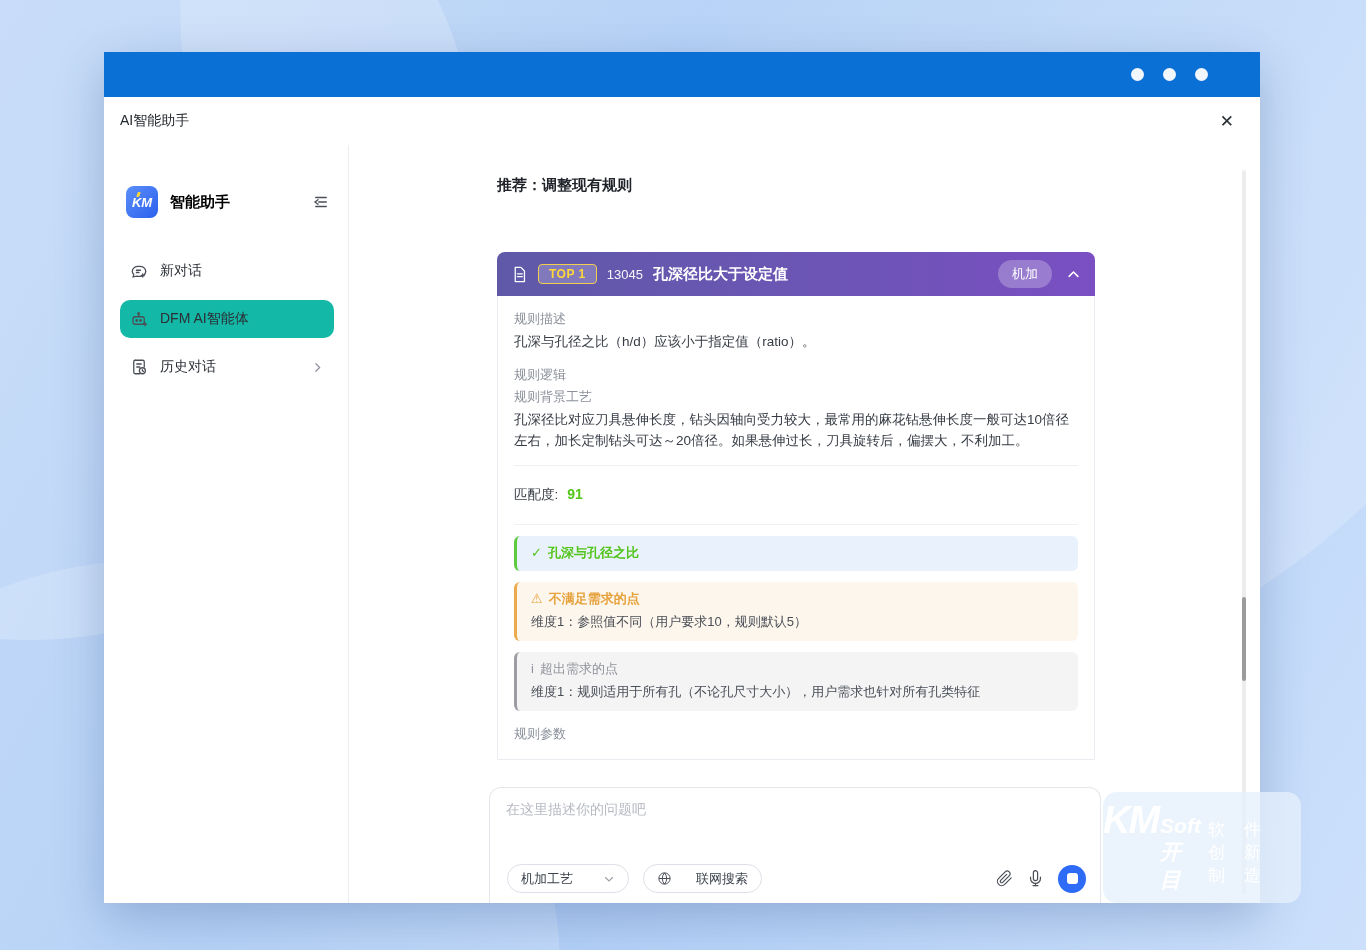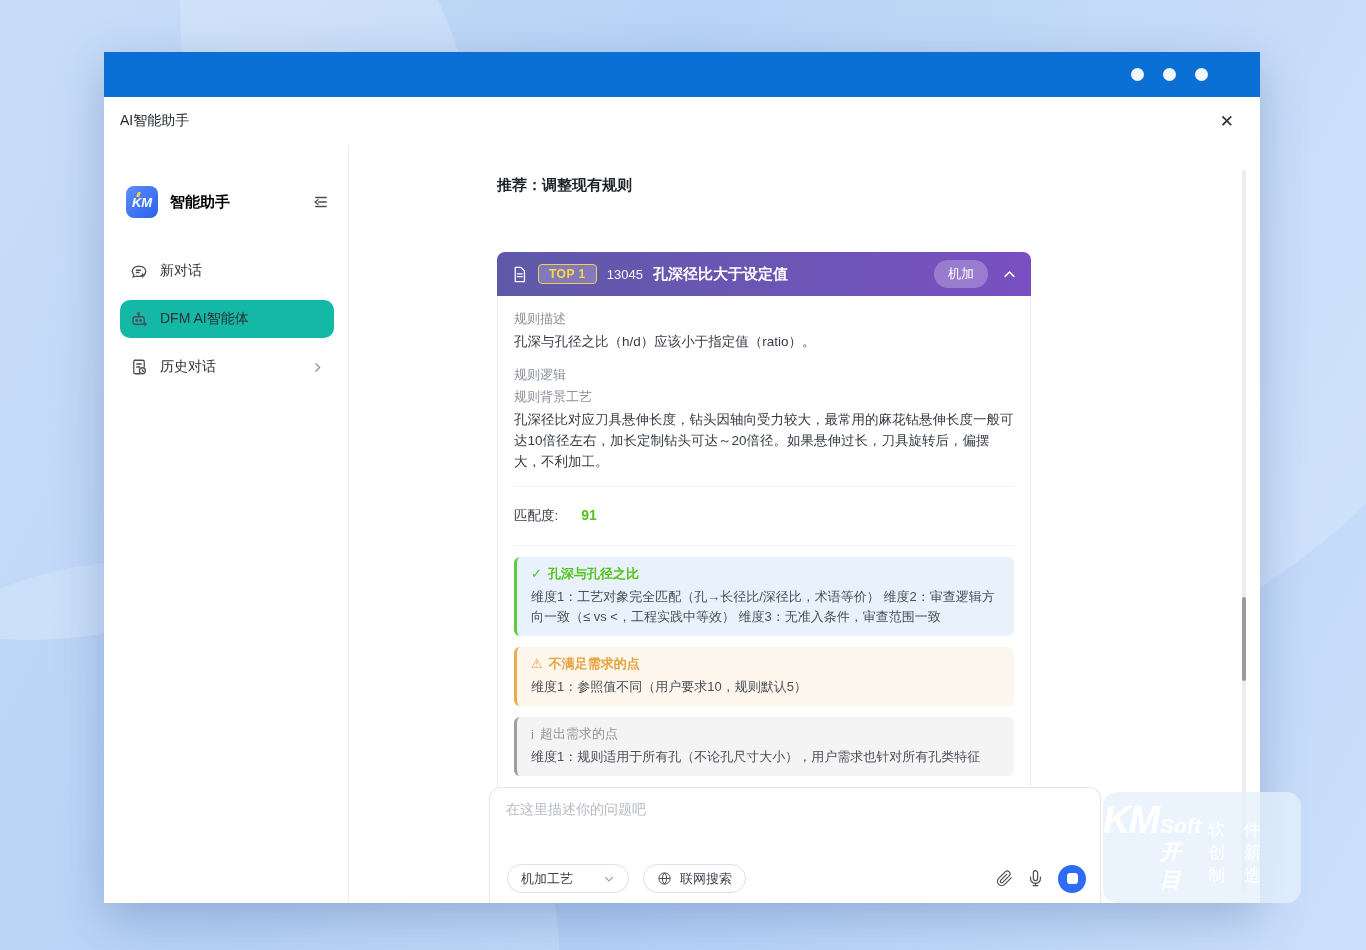--- a/index.html
+++ b/index.html
@@ -55,21 +55,21 @@
     border-radius:10px; margin-bottom:10px; cursor:pointer; color:#2b2f36; font-size:14px;
   }
   .side-item.active { background:#14b8a6; }
   .side-item .grow { flex:1; }
   .icon16 { width:18px; height:18px; flex-shrink:0; display:block; }
 
   
   .main { flex:1; position:relative; overflow:hidden; }
   .main-heading { position:absolute; left:148px; top:31px; font-size:15px; font-weight:bold; color:#1f2329; }
 
-  .card { position:absolute; left:148px; top:107px; width:534px; }
+  .card { position:absolute; left:148px; top:107px; width:598px; }
   .card-header {
     height:44px; border-radius:8px 8px 0 0; display:flex; align-items:center;
     padding:0 14px 0 14px; cursor:pointer;
     background:linear-gradient(90deg,#5f59a8 0%,#6c55b5 55%,#7a4fc2 100%);
   }
   .doc-ic { margin-right:10px; display:flex; }
   .top-badge {
     background:rgba(255,255,255,0.20); border:1px solid #f0cf4e; color:#ffd83a;
     font-size:12px; font-weight:bold; letter-spacing:0.5px; padding:2px 10px;
     border-radius:4px; margin-right:10px;
@@ -82,21 +82,21 @@
   }
   .card-body {
     background:#fff; border:1px solid #ececf2; border-top:none;
     padding:14px 16px 16px;
   }
   .rule-label { font-size:13px; color:#8b909a; margin-bottom:4px; }
   .rule-text { font-size:13.5px; color:#363b44; line-height:1.55; margin-bottom:13px; }
   .rule-text.tight { margin-bottom:0; }
   .logic-block { margin-bottom:13px; }
   .hr { border:none; border-top:1px solid #f0f0f2; margin:11px 0; }
-  .match-row { display:flex; align-items:baseline; gap:23px; margin:20px 0; }
+  .match-row { display:flex; align-items:baseline; gap:9px; margin:20px 0; }
   .match-label { font-size:13.5px; color:#363b44; }
   .match-value { font-size:14px; font-weight:bold; color:#52c41a; }
 
   .alert { border-radius:6px; padding:8px 14px 9px; margin-top:11px; border-left:3px solid; }
   .alert-title { font-size:13px; font-weight:bold; display:flex; align-items:center; gap:6px; }
   .alert-text { font-size:13px; color:#4a4f57; line-height:1.55; margin-top:4px; }
   .alert.success { background:#e9f2fc; border-left-color:#5ecb3f; }
   .alert.success .alert-title { color:#52c41a; }
   .alert.warning { background:#fdf6ec; border-left-color:#ecaa4f; }
   .alert.warning .alert-title { color:#e6a23c; }
@@ -117,21 +117,21 @@
   .composer textarea {
     width:100%; height:62px; border:none; outline:none; resize:none; background:transparent;
     font-family:inherit; font-size:14px; color:#333; padding:13px 16px 0;
   }
   .composer textarea::placeholder { color:#b6bac2; }
   .composer-row {
     position:absolute; left:0; right:0; bottom:10px; display:flex; align-items:center;
     padding:0 14px 0 17px; gap:14px;
   }
   .pill {
-    display:flex; align-items:center; gap:8px; border:1px solid #dde0e6; border-radius:17px;
+    display:flex; align-items:center; gap:24px; border:1px solid #dde0e6; border-radius:17px;
     height:29px; padding:0 13px; font-size:13px; color:#3d434d; cursor:pointer; background:#fff;
   }
   .pill.mode { width:122px; justify-content:space-between; }
   .composer-spacer { flex:1; }
   .icon-btn { cursor:pointer; display:flex; align-items:center; }
   .send-btn {
     width:28px; height:28px; border-radius:50%; background:#2e6bf6; cursor:pointer;
     display:flex; align-items:center; justify-content:center;
   }
   .send-btn .sq { width:11px; height:11px; background:#fff; border-radius:3px; }
@@ -264,21 +264,20 @@
             <span class="match-label">匹配度:</span>
             <span class="match-value">91</span>
           </div>
           <hr class="hr">
 
           <div class="alert success">
             <div class="alert-title">
               <span>✓</span>
               <span>孔深与孔径之比</span>
             </div>
-            <div class="alert-text">维度1：工艺对象完全匹配（孔→长径比/深径比，术语等价） 维度2：审查逻辑方向一致（≤ vs &lt;，工程实践中等效） 维度3：无准入条件，审查范围一致</div>
           </div>
 
           <div class="alert warning">
             <div class="alert-title">
               <span>⚠</span>
               <span>不满足需求的点</span>
             </div>
             <div class="alert-text">维度1：参照值不同（用户要求10，规则默认5）</div>
           </div>
 

